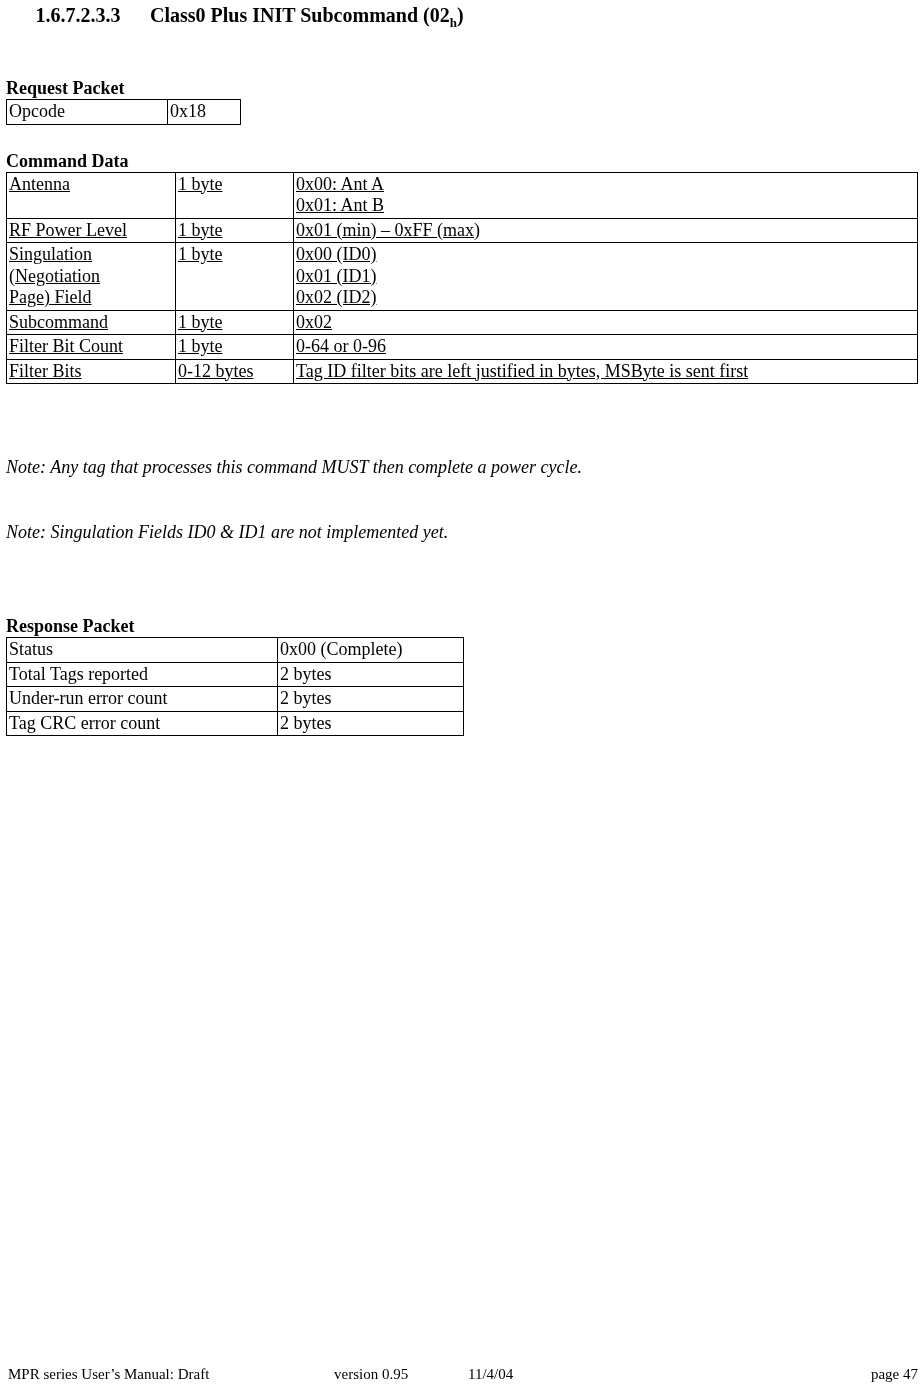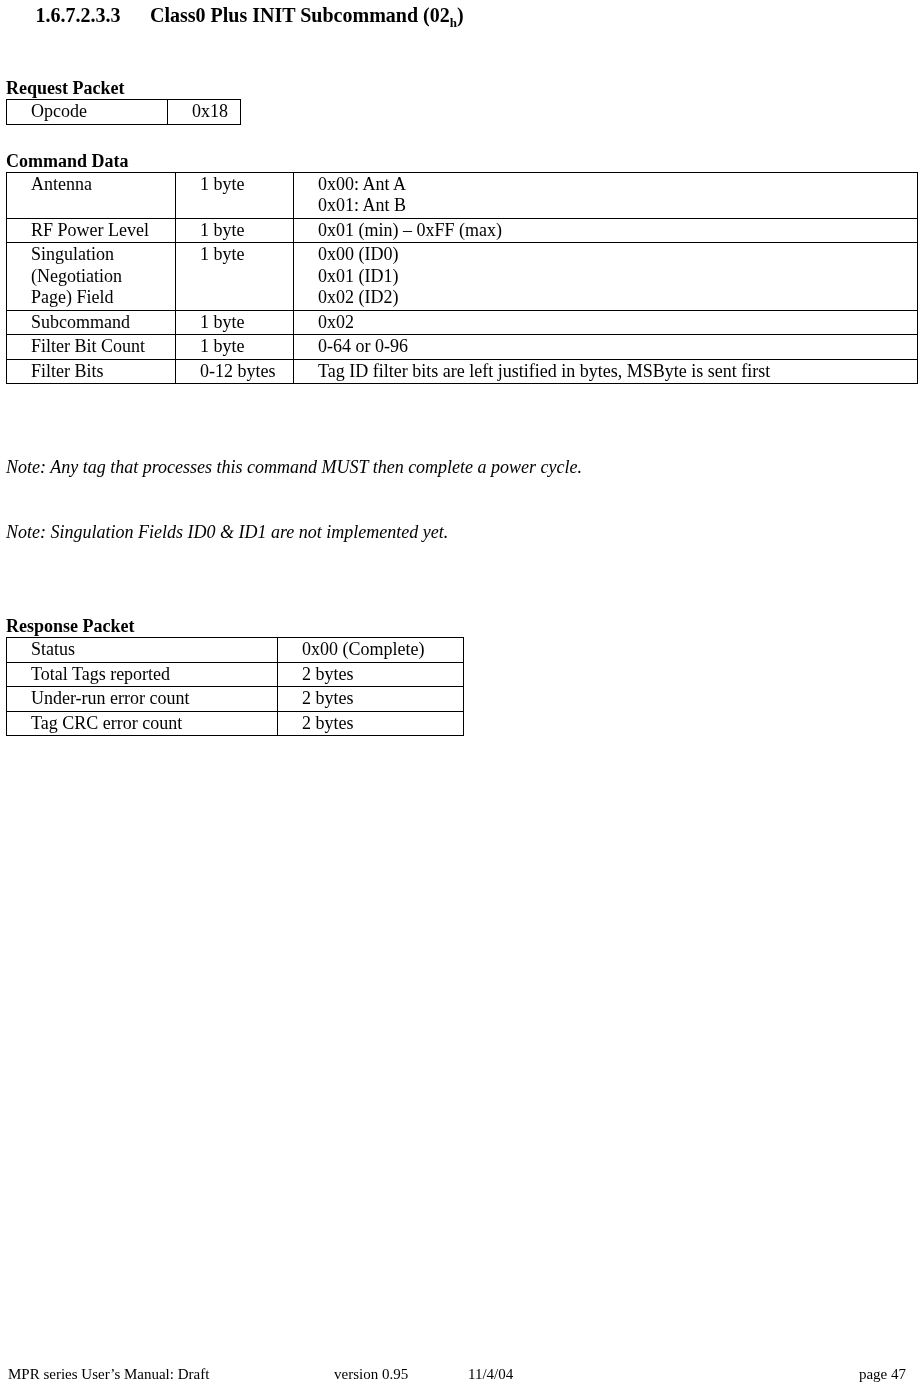--- a/index.html
+++ b/index.html
@@ -44,28 +44,28 @@
   .label-command  { margin-top: 26px; }
   .label-response { margin-top: 30px; }
   
   table.tbl {
     border-collapse: collapse;
     table-layout: fixed;
     font-size: 18px;
   }
   table.tbl td {
     border: 1px solid #000000;
-    padding: 1px 3px 1px 24px;
+    padding: 1px 3px 1px 2px;
     vertical-align: top;
     line-height: 21.5px;
     white-space: pre-line;
     overflow: hidden;
   }
   .request-tbl  { width: 234px; margin-top: 1px; }
-  .command-tbl  { width: 911px; margin-top: 1px; }
+  .command-tbl  { width: 911px; margin-top: 1px; text-decoration: underline; }
   .response-tbl { width: 457px; margin-top: 1px; }
   
   .notes {
     margin-top: 30px;
     font-size: 18px;
     font-style: italic;
     line-height: 21.5px;
     white-space: pre-wrap;
   }
   
@@ -74,21 +74,21 @@
     left: 6px; right: 6px;
     top: 1364px;
     height: 22px;
     font-size: 15px;
     line-height: 21px;
   }
   .footer span { position: absolute; white-space: pre; }
   .footer .f-left    { left: 2px; }
   .footer .f-version { left: 328px; }
   .footer .f-date    { left: 462px; }
-  .footer .f-page    { right: 12px; text-align: center; }
+  .footer .f-page    { right: 0px; text-align: center; }
 </style>
 </head>
 <body>
 
 <div class="page">
 
   <div class="doc-heading">
     <span class="heading-number">1.6.7.2.3.3</span><span><span>Class0 Plus INIT Subcommand (02</span><sub>h</sub><span>)</span></span>
   </div>
 

